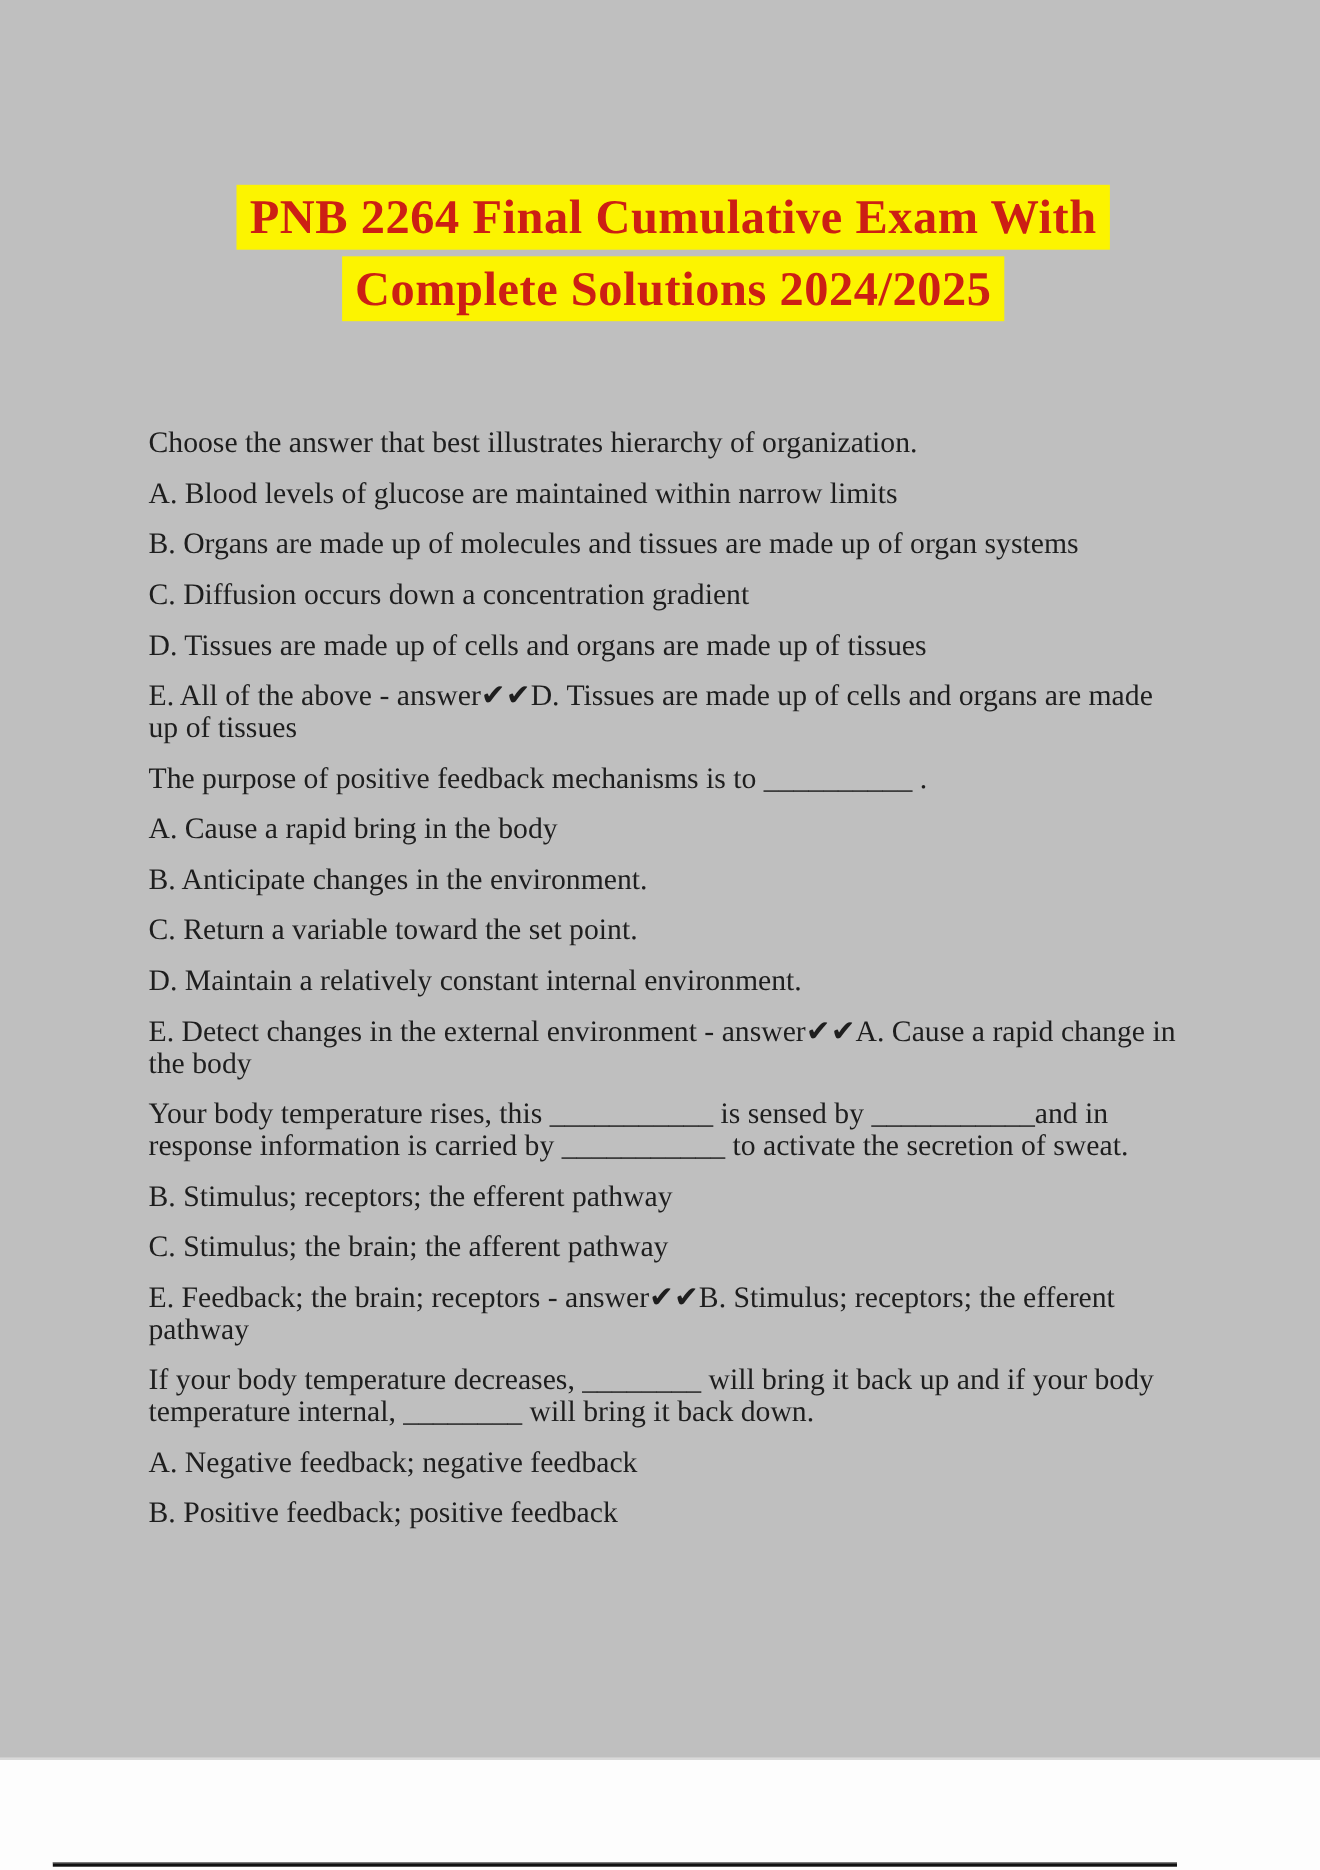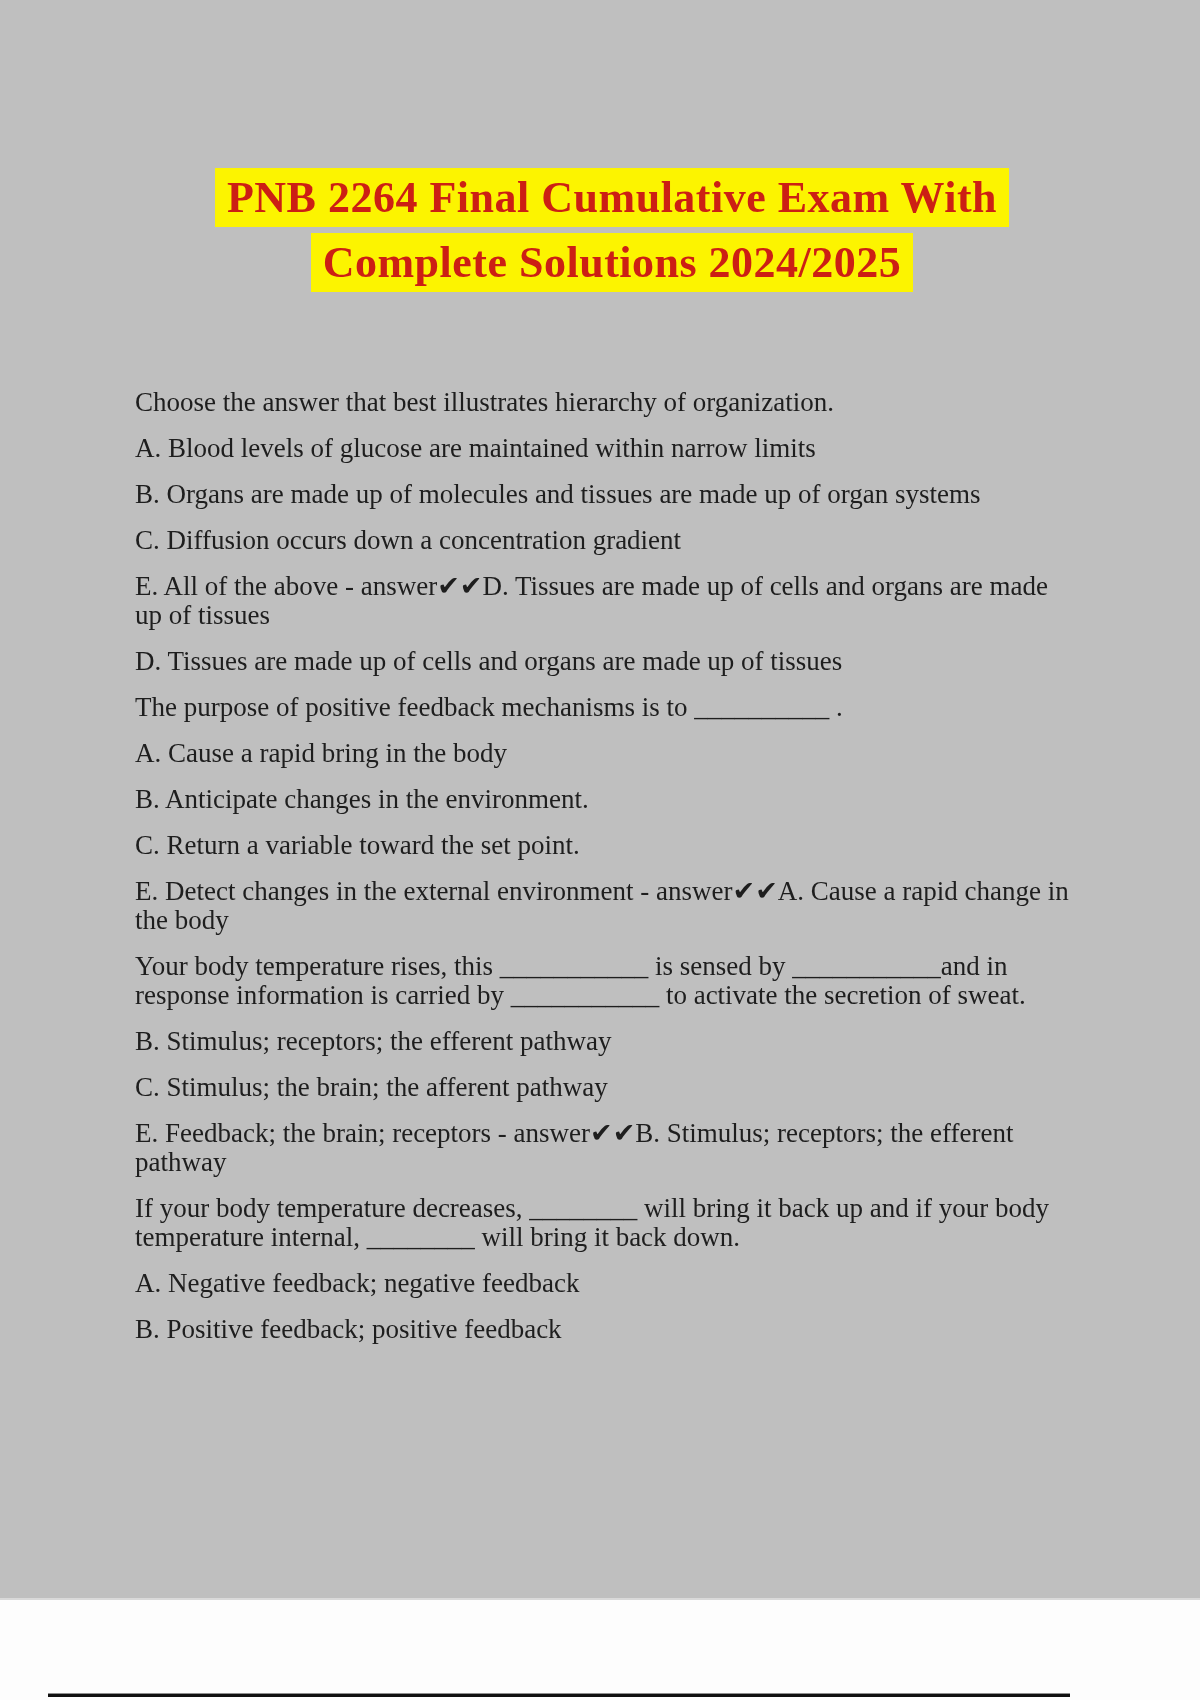--- a/index.html
+++ b/index.html
@@ -67,26 +67,27 @@
 <div class="title-wrap">
   <span class="title-line">PNB 2264 Final Cumulative Exam With</span><br>
   <span class="title-line">Complete Solutions 2024/2025</span>
 </div>
 
 <div class="content">
   <p>Choose the answer that best illustrates hierarchy of organization.</p>
   <p>A. Blood levels of glucose are maintained within narrow limits</p>
   <p>B. Organs are made up of molecules and tissues are made up of organ systems</p>
   <p>C. Diffusion occurs down a concentration gradient</p>
+  <p>D. Tissues are made up of cells and organs are made up of tissues</p>
   <p>E. All of the above - answer✔✔D. Tissues are made up of cells and organs are made up of tissues</p>
-  <p>D. Tissues are made up of cells and organs are made up of tissues</p>
   <p>The purpose of positive feedback mechanisms is to __________ .</p>
   <p>A. Cause a rapid bring in the body</p>
   <p>B. Anticipate changes in the environment.</p>
   <p>C. Return a variable toward the set point.</p>
+  <p>D. Maintain a relatively constant internal environment.</p>
   <p>E. Detect changes in the external environment - answer✔✔A. Cause a rapid change in the body</p>
   <p>Your body temperature rises, this ___________ is sensed by ___________and in response information is carried by ___________ to activate the secretion of sweat.</p>
   <p>B. Stimulus; receptors; the efferent pathway</p>
   <p>C. Stimulus; the brain; the afferent pathway</p>
   <p>E. Feedback; the brain; receptors - answer✔✔B. Stimulus; receptors; the efferent pathway</p>
   <p>If your body temperature decreases, ________ will bring it back up and if your body temperature internal, ________ will bring it back down.</p>
   <p>A. Negative feedback; negative feedback</p>
   <p>B. Positive feedback; positive feedback</p>
 </div>
 

